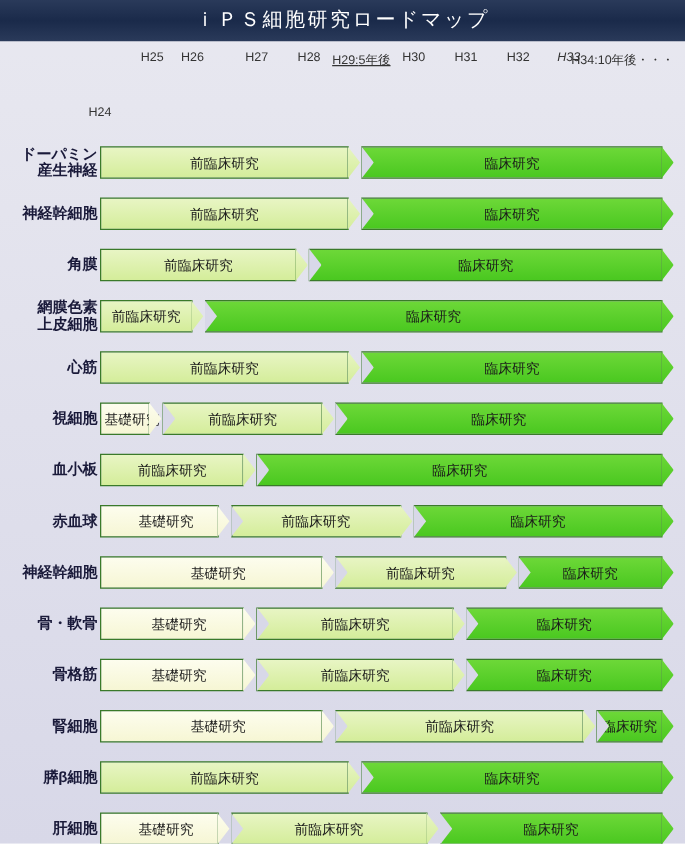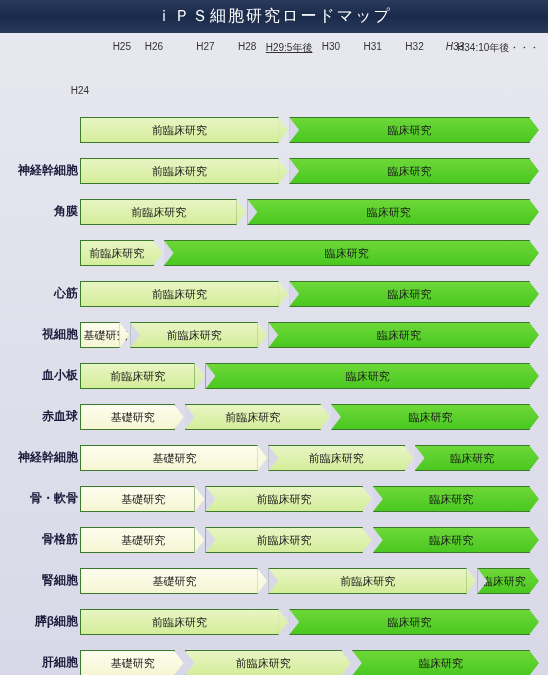--- a/index.html
+++ b/index.html
@@ -52,40 +52,44 @@
         <div class="grid-line" style="left: 167.273px;"></div>
         <div class="grid-line" style="left: 209.091px;"></div>
         <div class="grid-line" style="left: 250.909px;"></div>
         <div class="grid-line" style="left: 292.727px;"></div>
         <div class="grid-line" style="left: 334.545px;"></div>
         <div class="grid-line" style="left: 376.364px;"></div>
         <div class="grid-line" style="left: 418.182px;"></div>
       </div>
     <div class="rows">
         <div class="row">
+          <div class="row-label">ドーパミン
+産生神経</div>
           <div class="bars">
             <div class="bar phase-1" style="left: 0px; width: 199.091px;">前臨床研究</div>
             <div class="bar phase-3 notch" style="left: 209.091px; width: 240.909px;">臨床研究</div>
           </div>
         </div>
         <div class="row">
           <div class="row-label">神経幹細胞</div>
           <div class="bars">
             <div class="bar phase-1" style="left: 0px; width: 199.091px;">前臨床研究</div>
             <div class="bar phase-3 notch" style="left: 209.091px; width: 240.909px;">臨床研究</div>
           </div>
         </div>
         <div class="row">
           <div class="row-label">角膜</div>
           <div class="bars">
             <div class="bar phase-1" style="left: 0px; width: 157.273px;">前臨床研究</div>
             <div class="bar phase-3 notch" style="left: 167.273px; width: 282.727px;">臨床研究</div>
           </div>
         </div>
         <div class="row">
+          <div class="row-label">網膜色素
+上皮細胞</div>
           <div class="bars">
             <div class="bar phase-1" style="left: 0px; width: 73.6364px;">前臨床研究</div>
             <div class="bar phase-3 notch" style="left: 83.6364px; width: 366.364px;">臨床研究</div>
           </div>
         </div>
         <div class="row">
           <div class="row-label">心筋</div>
           <div class="bars">
             <div class="bar phase-1" style="left: 0px; width: 199.091px;">前臨床研究</div>
             <div class="bar phase-3 notch" style="left: 209.091px; width: 240.909px;">臨床研究</div>

